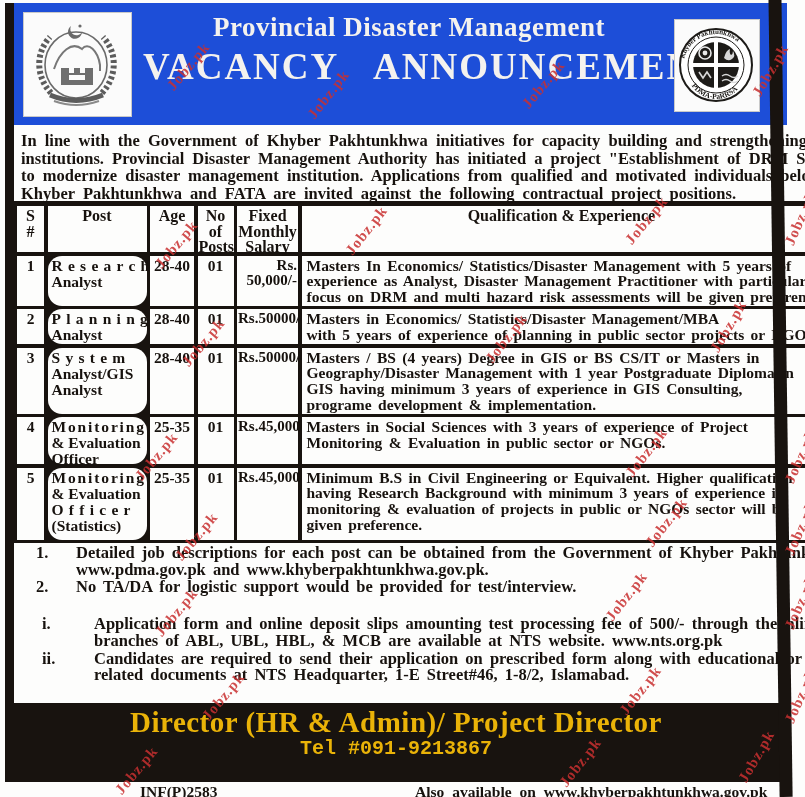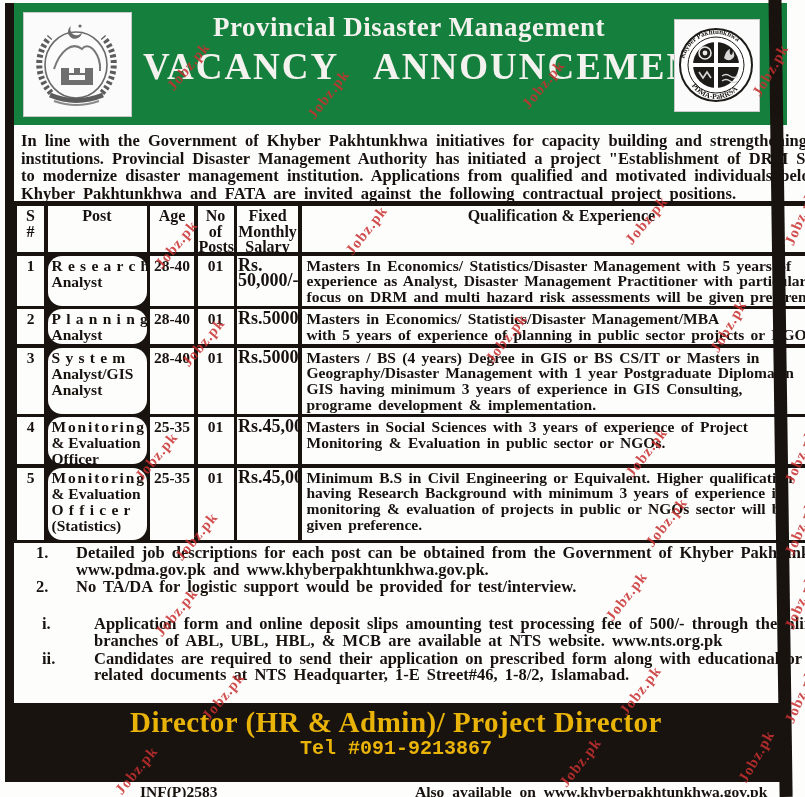--- a/index.html
+++ b/index.html
@@ -3,21 +3,21 @@
 <meta charset="utf-8">
 <style>
   html,body{margin:0;padding:0;background:#e8e8e8;}
   .page{position:relative;width:805px;height:797px;background:#fdfdfc;overflow:hidden;
         font-family:"Liberation Serif","DejaVu Serif",serif;font-weight:bold;color:#17120e;}
   
   .frame-left{position:absolute;left:5px;top:3px;width:9px;height:779px;background:#18130f;z-index:4;}
   .frame-right{position:absolute;left:774px;top:-8px;width:13px;height:805px;background:#18130f;
                transform:rotate(-0.8deg);z-index:4;}
   
-  .masthead{position:absolute;left:5px;top:3px;width:782px;height:122px;background:#15803d;z-index:2;}
+  .masthead{position:absolute;left:5px;top:3px;width:782px;height:122px;background:#1d4ed8;z-index:2;}
   .logo-box{position:absolute;background:#fbfbfb;border:1px solid #c9c9c9;z-index:3;}
   .logo-left{left:23px;top:12px;width:107px;height:103px;}
   .logo-right{left:674px;top:19px;width:84px;height:91px;}
   .mast-titles{position:absolute;left:138px;top:8px;width:532px;text-align:center;color:#f4f2ee;z-index:3;}
   .org1,.org2{font-size:27px;line-height:33px;letter-spacing:.5px;}
   .banner{font-size:37px;line-height:42px;letter-spacing:2px;word-spacing:26px;margin-top:2px;white-space:nowrap;}
   
   .intro{position:absolute;left:14px;top:129px;width:791px;height:69px;border-bottom:3px solid #18130f;
          padding-top:3px;z-index:1;}
   .intro div{white-space:nowrap;font-size:16.5px;line-height:17.5px;word-spacing:4px;padding-left:7px;}
@@ -26,21 +26,21 @@
         display:grid;grid-template-columns:27px 99px 44px 36px 61px auto;
         grid-template-rows:46px 50px 35px 66px 47px 72px;gap:3.5px;box-sizing:border-box;}
   .cell{background:#fdfdfc;font-size:15.5px;line-height:15.5px;padding:2px 1px;overflow:visible;}
   .c-center{text-align:center;}
   .c-head{text-align:center;font-size:16px;}
   .c-post{padding-left:4px;border-radius:14px;}
   .c-post div{line-height:16px;}
   .sp2{letter-spacing:.34em;}
   .sp1{letter-spacing:.12em;}
   .c-qual div{white-space:nowrap;word-spacing:2.5px;line-height:15.7px;padding-left:4px;}
-  .c-sal{text-align:left;white-space:nowrap;font-size:18px;}
+  .c-sal{text-align:right;white-space:nowrap;font-size:15px;}
   
   .notes{position:absolute;left:14px;top:544px;width:791px;z-index:1;}
   .note{display:flex;font-size:16.5px;line-height:17px;}
   .note-num{width:62px;padding-left:22px;box-sizing:border-box;flex:none;}
   .note-body div{white-space:nowrap;word-spacing:3px;}
   .how-heading{position:absolute;left:14px;top:591px;font-size:21px;z-index:1;}
   .apply{position:absolute;left:14px;top:616px;width:791px;z-index:1;}
   .item{display:flex;font-size:16.5px;line-height:16.8px;margin-bottom:1px;}
   .item-num{width:80px;padding-left:28px;box-sizing:border-box;flex:none;}
   .item-body div{white-space:nowrap;word-spacing:3px;}

